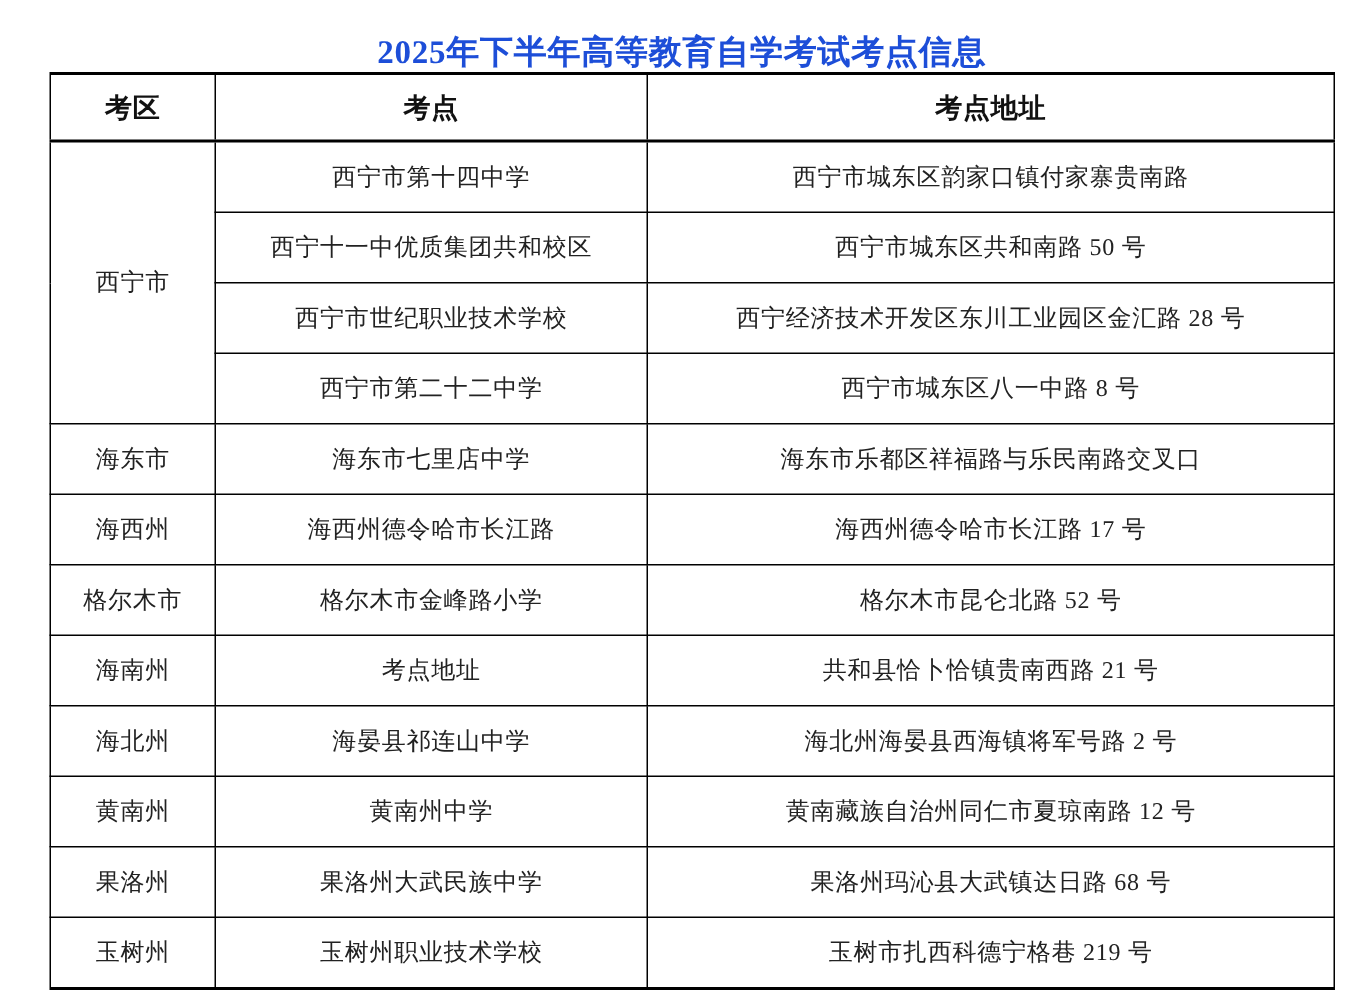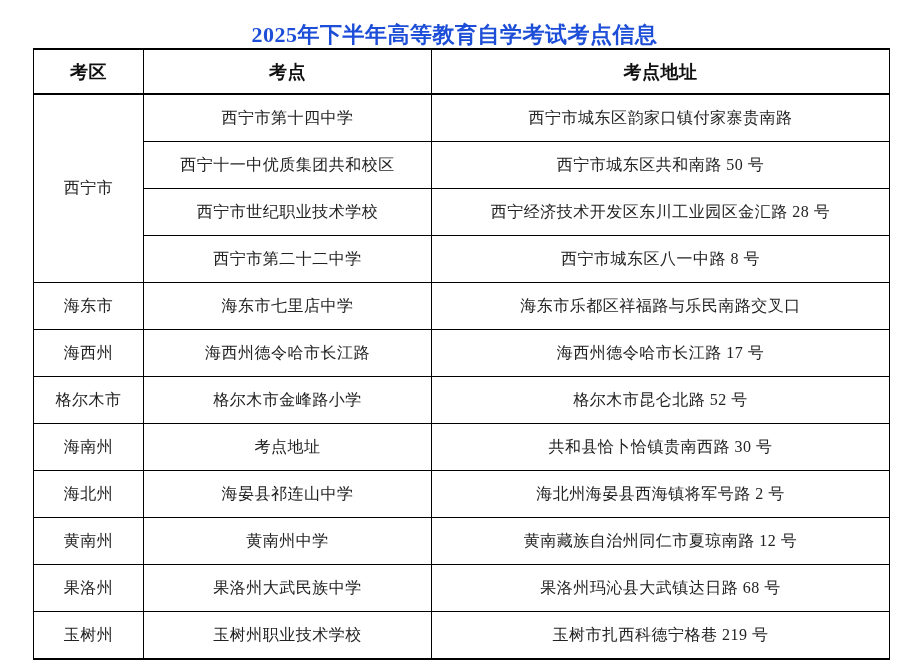--- a/index.html
+++ b/index.html
@@ -107,21 +107,21 @@
       <td>海西州德令哈市长江路 17 号</td>
     </tr>
     <tr>
       <td>格尔木市</td>
       <td>格尔木市金峰路小学</td>
       <td>格尔木市昆仑北路 52 号</td>
     </tr>
     <tr>
       <td>海南州</td>
       <td>考点地址</td>
-      <td>共和县恰卜恰镇贵南西路 30 号</td>
+      <td>共和县恰卜恰镇贵南西路 21 号</td>
     </tr>
     <tr>
       <td>海北州</td>
       <td>海晏县祁连山中学</td>
       <td>海北州海晏县西海镇将军号路 2 号</td>
     </tr>
     <tr>
       <td>黄南州</td>
       <td>黄南州中学</td>
       <td>黄南藏族自治州同仁市夏琼南路 12 号</td>

